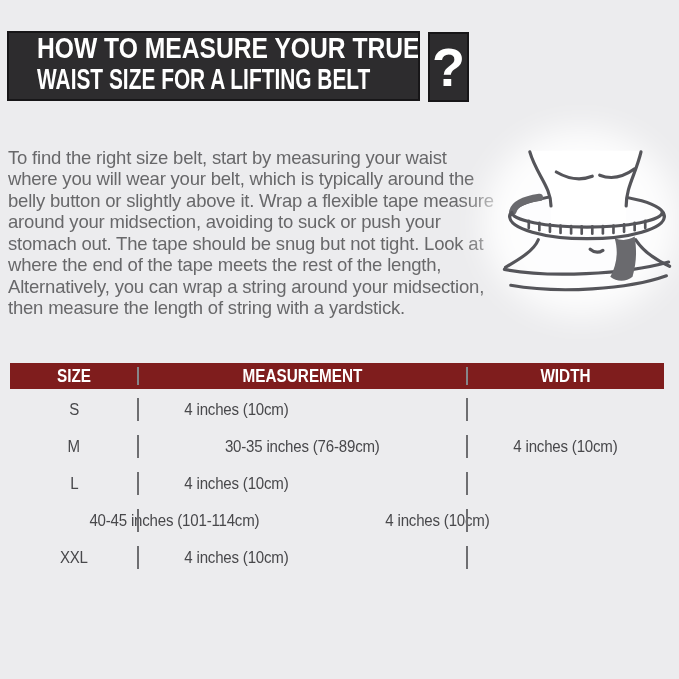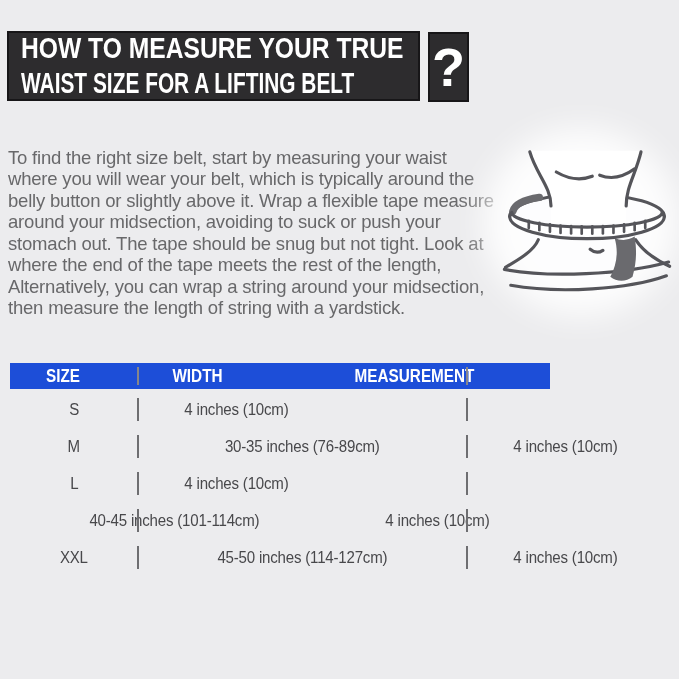--- a/index.html
+++ b/index.html
@@ -9,22 +9,22 @@
     font-family:"Liberation Sans", sans-serif;
     position:relative;
     overflow:hidden;
   }
   .canvas{position:absolute;inset:0;width:679px;height:679px;}
 
   
   .title-box{
     position:absolute;left:7px;top:31px;width:413px;height:70px;
     background:#2D2C2E;border:2px solid #171618;box-sizing:border-box;
-    display:flex;flex-direction:column;justify-content:space-between;
-    padding:0 12px;overflow:hidden;
+    display:flex;flex-direction:column;justify-content:flex-start;
+    padding:0 28px;overflow:hidden;
   }
   .title-line{
     display:block;color:#FFFFFF;font-weight:bold;font-size:29px;
     line-height:31px;white-space:nowrap;transform-origin:left center;
   }
   .title-line.l1{transform:scaleX(0.85);}
   .title-line.l2{transform:scaleX(0.72);}
   .qmark-box{
     position:absolute;left:428px;top:32px;width:41px;height:70px;
     background:#2D2C2E;border:2px solid #171618;box-sizing:border-box;
@@ -40,22 +40,22 @@
 
   
   .illu-glow{
     position:absolute;left:483px;top:128px;width:196px;height:188px;
     background:rgba(255,255,255,0.9);border-radius:50%;filter:blur(16px);
   }
   .illustration{position:absolute;left:497px;top:146px;width:180px;height:160px;}
 
   
   .chart-header{
-    position:absolute;left:10px;top:363px;width:540px;height:26px;
-    background:#1d4ed8;display:flex;align-items:center;
+    position:absolute;left:10px;top:363px;width:654px;height:26px;
+    background:#7f1d1d;display:flex;align-items:center;
   }
   .chart-header .cell{
     display:flex;align-items:center;justify-content:center;
     color:#FFFFFF;font-weight:bold;font-size:18px;height:100%;
   }
   .chart-header .cell span{transform:scaleX(0.85);white-space:nowrap;}
   .hdiv{position:absolute;top:4px;width:2px;height:18px;background:#86868A;}
   .hdiv.d1{left:127px;} .hdiv.d2{left:456px;}
 
   .col-size{width:128px;} .col-meas{width:329px;} .col-width{width:197px;}
@@ -126,26 +126,26 @@
           <path d="M130,72 L130,79"></path>
           <path d="M140,70 L140,77"></path>
       </g>
     </g>
   </svg>
 
   <div class="chart-header">
     <div class="cell col-size">
       <span>SIZE</span>
     </div>
+    <div class="cell col-meas">
+      <span>MEASUREMENT</span>
+    </div>
     <div class="cell col-width">
       <span>WIDTH</span>
     </div>
-    <div class="cell col-meas">
-      <span>MEASUREMENT</span>
-    </div>
     <div class="hdiv d1"></div>
     <div class="hdiv d2"></div>
   </div>
 
   <div class="chart-body">
 
     <div class="crow">
       <div class="cell col-size">
           <span>S</span>
         </div>
@@ -189,23 +189,20 @@
           <span>4 inches (10cm)</span>
         </div>
       <div class="rdiv d1"></div>
       <div class="rdiv d2"></div>
     </div>
 
     <div class="crow">
       <div class="cell col-size">
           <span>XXL</span>
         </div>
-      <div class="cell col-meas">
-          <span>45-50 inches (114-127cm)</span>
-        </div>
       <div class="cell col-width">
           <span>4 inches (10cm)</span>
         </div>
       <div class="rdiv d1"></div>
       <div class="rdiv d2"></div>
     </div>
 
   </div>
 </div>
 

